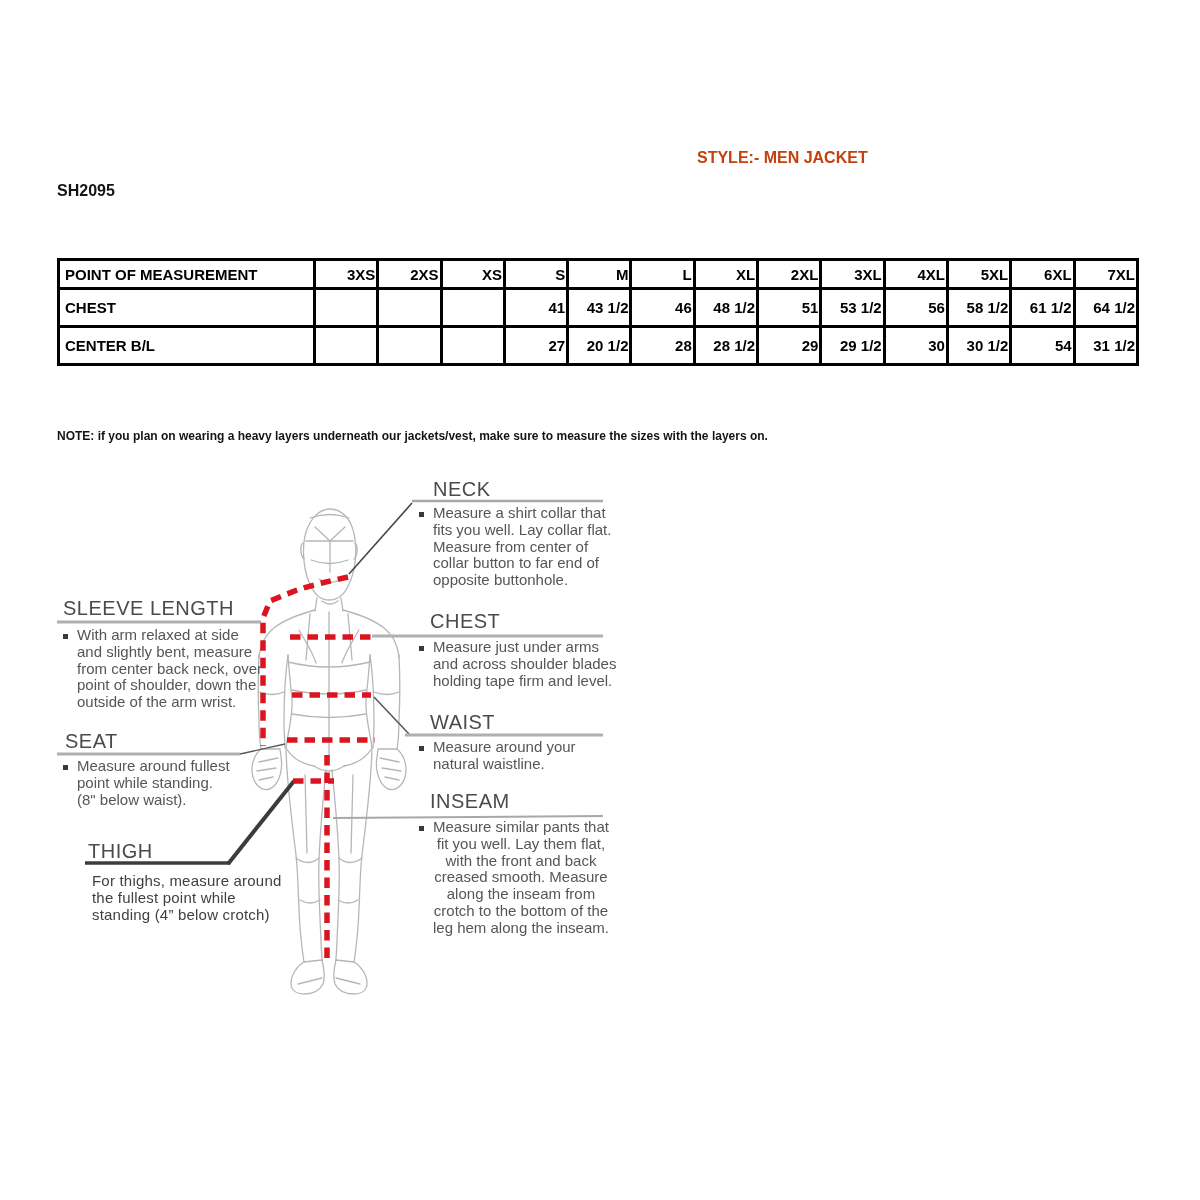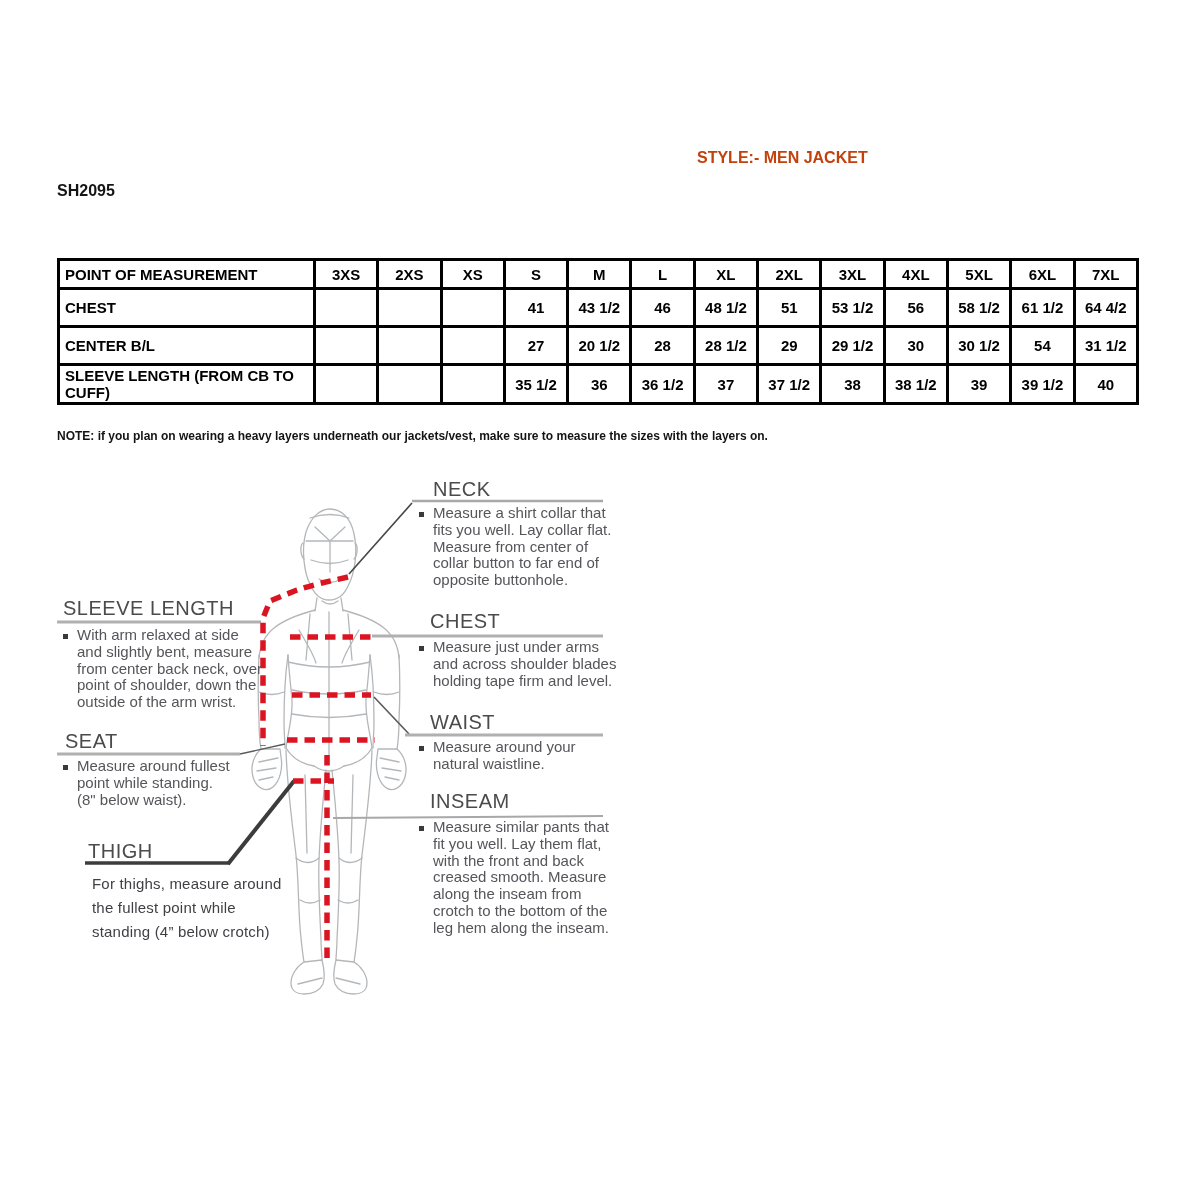--- a/index.html
+++ b/index.html
@@ -15,37 +15,37 @@
   #note-text   { left:57px;  top:429px; font-size:12px; font-weight:bold; color:#141414; }
 
   
   #size-table {
     position:absolute; left:57px; top:258px; width:1082px;
     border-collapse:collapse; table-layout:fixed;
     border:3px solid #737373;
   }
   #size-table th, #size-table td {
     border:3px solid #000; font-weight:bold; color:#000;
-    text-align:center; vertical-align:middle; overflow:hidden;
+    text-align:right; vertical-align:middle; overflow:hidden;
   }
   #size-table th { font-size:15px; height:24px; padding:1px 1px; }
   #size-table td { font-size:15px; height:33px; padding:1px 1px; }
   #size-table .left { text-align:left; padding-left:5px; }
 
   
   .anno-label {
     position:absolute; font-size:20px; color:#4b4b4d; letter-spacing:0.5px;
   }
   .anno-desc {
     position:absolute; font-size:15px; line-height:16.8px; color:#55555a;
     white-space:pre-line;
   }
   .bullet { position:absolute; width:5px; height:5px; background:#3a3a3e; }
   #thigh-desc {
-    position:absolute; font-size:15px; line-height:24px; color:#3f3f44;
+    position:absolute; font-size:15px; line-height:17px; color:#3f3f44;
     white-space:pre-line; letter-spacing:0.2px;
   }
   #diagram-svg { position:absolute; left:0; top:460px; }
 </style>
 </head>
 <body>
 
 <div class="abs" id="style-title">STYLE:- MEN JACKET</div>
 <div class="abs" id="style-code">SH2095</div>
 
@@ -92,53 +92,37 @@
       <td></td>
       <td>41</td>
       <td>43 1/2</td>
       <td>46</td>
       <td>48 1/2</td>
       <td>51</td>
       <td>53 1/2</td>
       <td>56</td>
       <td>58 1/2</td>
       <td>61 1/2</td>
-      <td>64 4/2</td>
+      <td>64 1/2</td>
     </tr>
     <tr>
       <td class="left">CENTER B/L</td>
       <td></td>
       <td></td>
       <td></td>
       <td>27</td>
       <td>20 1/2</td>
       <td>28</td>
       <td>28 1/2</td>
       <td>29</td>
       <td>29 1/2</td>
       <td>30</td>
       <td>30 1/2</td>
       <td>54</td>
       <td>31 1/2</td>
-    </tr>
-    <tr>
-      <td class="left">SLEEVE LENGTH (FROM CB TO CUFF)</td>
-      <td></td>
-      <td></td>
-      <td></td>
-      <td>35 1/2</td>
-      <td>36</td>
-      <td>36 1/2</td>
-      <td>37</td>
-      <td>37 1/2</td>
-      <td>38</td>
-      <td>38 1/2</td>
-      <td>39</td>
-      <td>39 1/2</td>
-      <td>40</td>
     </tr>
   </tbody>
 </table>
 
 <div class="abs" id="note-text">NOTE: if you plan on wearing a heavy layers underneath our jackets/vest, make sure to measure the sizes with the layers on.</div>
 
 <svg id="diagram-svg" width="1200" height="600" viewBox="0 460 1200 600" xmlns="http://www.w3.org/2000/svg">
 
   <g fill="none" stroke="#b4b7ba" stroke-width="1.3" stroke-linejoin="round" stroke-linecap="round">
 
@@ -246,21 +230,21 @@
 and across shoulder blades
 holding tape firm and level.</div>
 
 <div class="anno-label" style="left:430px; top:711px;">WAIST</div>
 <div class="bullet" style="left:419px; top:746px;"></div>
 <div class="anno-desc" style="left:433px; top:739px;">Measure around your
 natural waistline.</div>
 
 <div class="anno-label" style="left:430px; top:790px;">INSEAM</div>
 <div class="bullet" style="left:419px; top:826px;"></div>
-<div class="anno-desc" style="left:433px; top:819px;">Measure similar pants that
+<div class="anno-desc" style="left:433px; top:819px;text-align:center;">Measure similar pants that
 fit you well. Lay them flat,
 with the front and back
 creased smooth. Measure
 along the inseam from
 crotch to the bottom of the
 leg hem along the inseam.</div>
 
 <div class="anno-label" style="left:63px; top:597px;">SLEEVE LENGTH</div>
 <div class="bullet" style="left:63px; top:634px;"></div>
 <div class="anno-desc" style="left:77px; top:627px;">With arm relaxed at side

